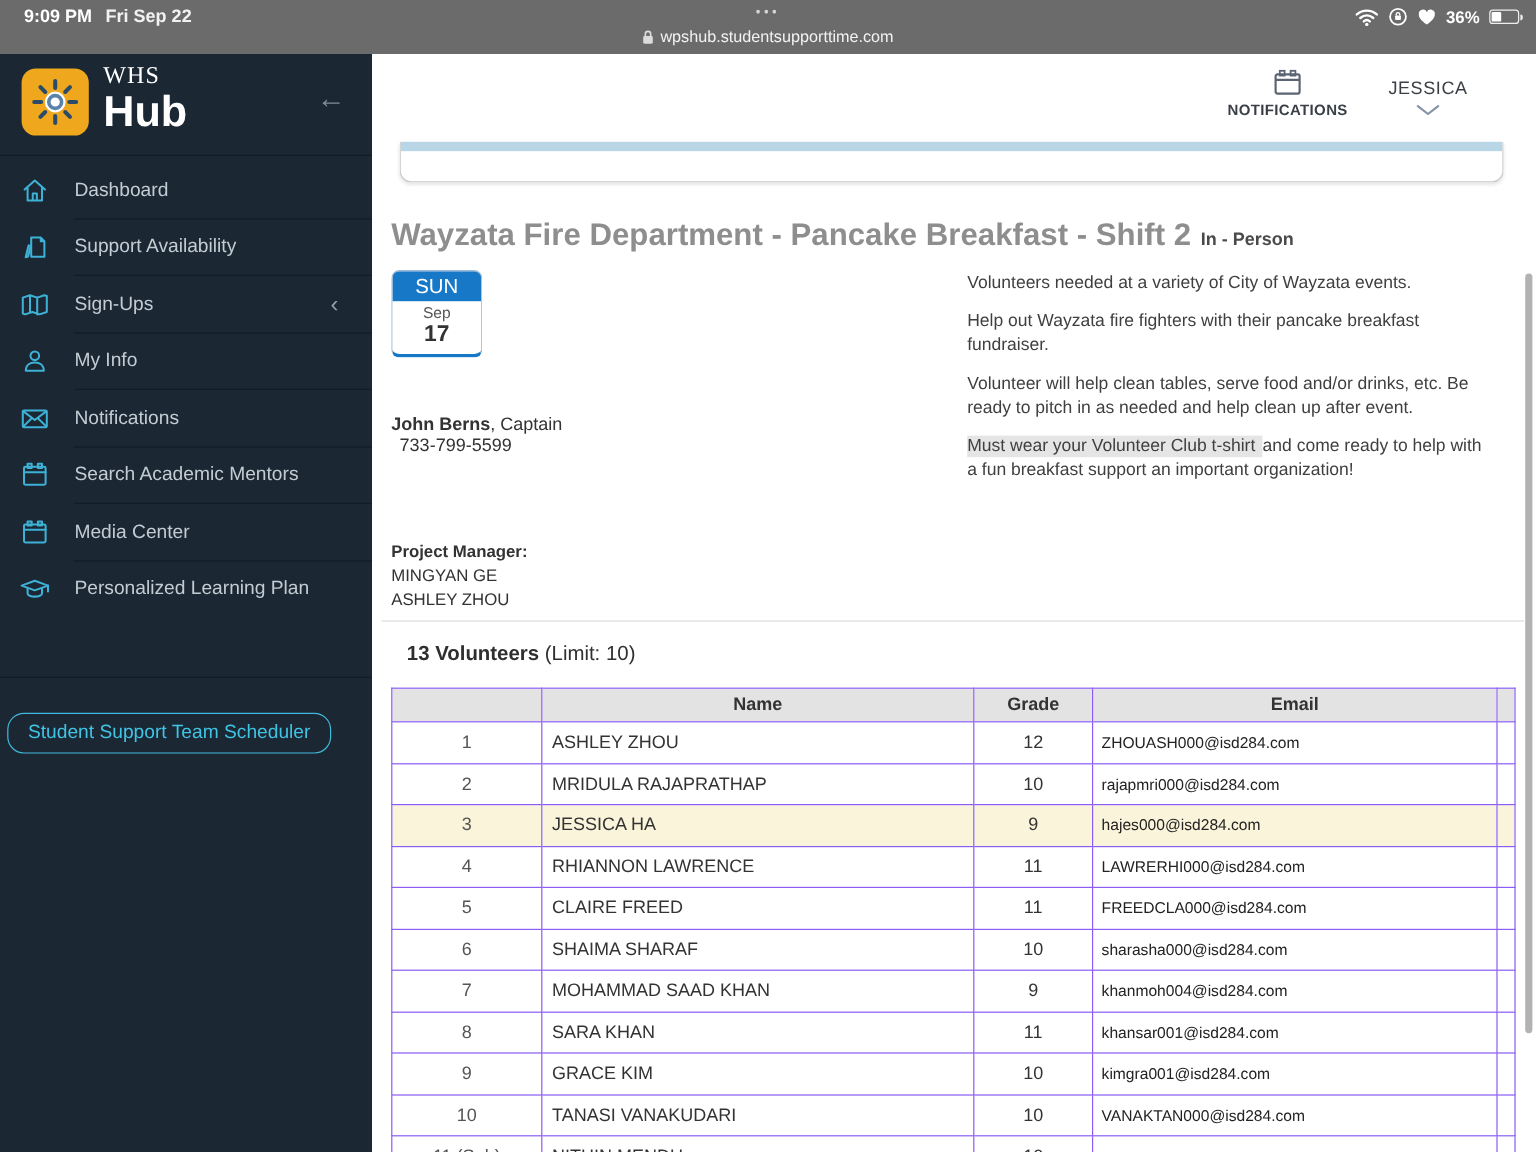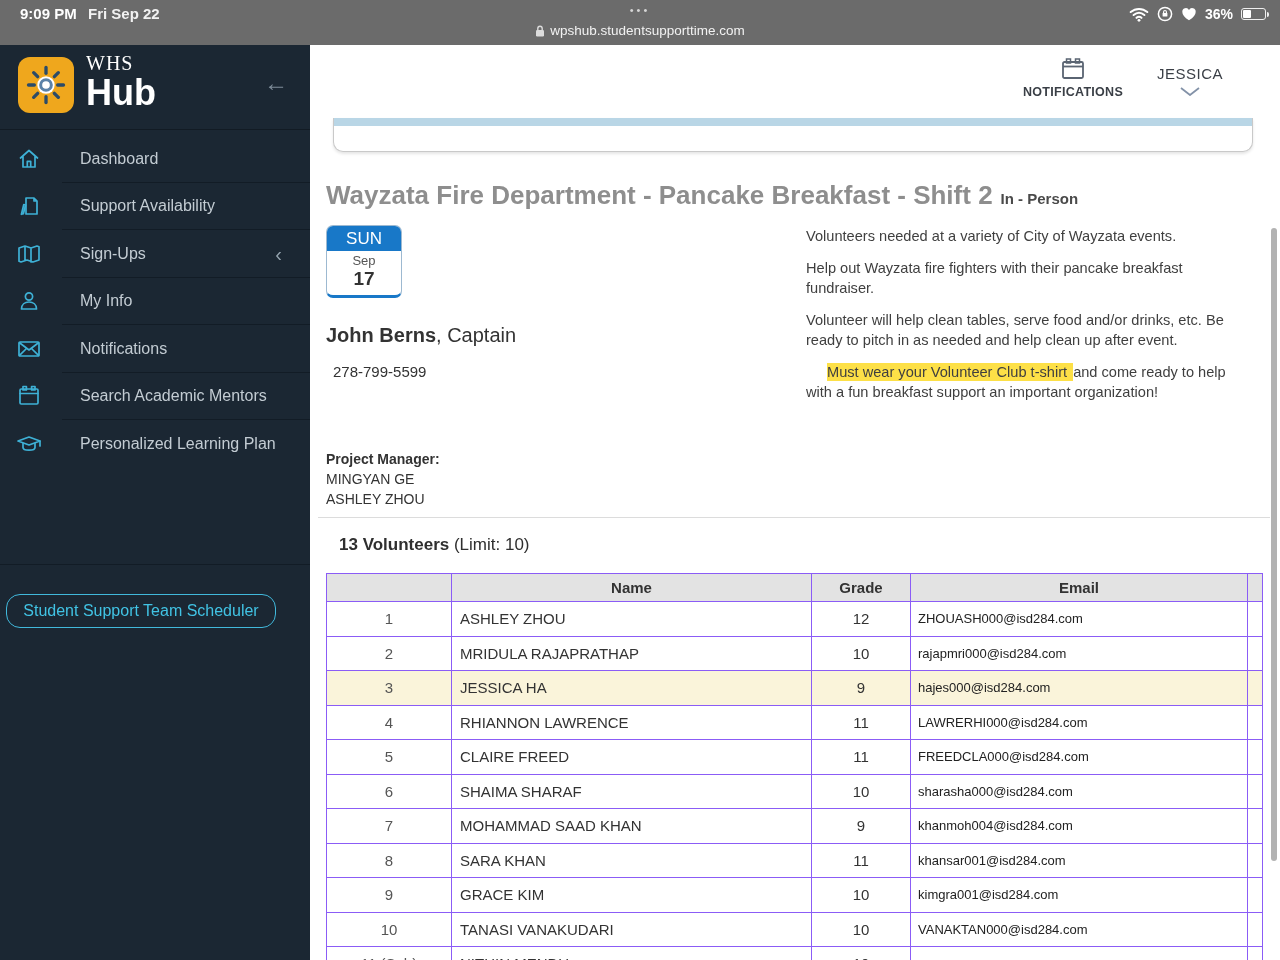--- a/index.html
+++ b/index.html
@@ -22,21 +22,21 @@
 
   
   .sidebar { position:absolute; left:0; top:45px; width:310px; height:915px; background:#1b2733; color:#c6cfd6; }
   .side-logo { position:relative; height:85px; border-bottom:1px solid #121b24; }
   .logo-badge { position:absolute; left:18px; top:12px; width:56px; height:56px; background:#efa71d; border-radius:12px; display:flex; align-items:center; justify-content:center; }
   .logo-text { position:absolute; left:86px; top:8px; color:#fff; line-height:1; }
   .logo-text .l1 { font-family:"Liberation Serif","DejaVu Serif",serif; font-size:20px; letter-spacing:1px; display:block; margin-bottom:2px; }
   .logo-text .l2 { font-size:36px; font-weight:bold; display:block; }
   .collapse-arrow { position:absolute; right:22px; top:26px; color:#7e8c99; font-size:24px; line-height:1; }
   .side-nav { position:absolute; left:0; top:90px; right:0; }
-  .nav-item { position:relative; height:47.5px; display:flex; align-items:center; cursor:pointer;gap:18px; }
+  .nav-item { position:relative; height:47.5px; display:flex; align-items:center; cursor:pointer; }
   .nav-item::after { content:""; position:absolute; left:62px; right:0; bottom:0; height:1px; background:#121c26; }
   .nav-item:last-child::after { display:none; }
   .nav-item .nicon { width:26px; margin-left:16px; margin-right:20px; color:#3eb1d6; display:flex; justify-content:center; }
   .nav-item .nlabel { font-size:16px; color:#c3ccd3; }
   .nav-item .nchev { position:absolute; right:28px; color:#93a2ad; font-size:20px; line-height:1; }
   .side-divider { position:absolute; left:0; right:0; top:519px; height:1px; background:#121c26; }
   .scheduler-btn { position:absolute; left:6px; top:549px; width:270px; height:34px; border:1px solid #41b9dc; border-radius:14px; background:transparent; color:#41c3e4; font-size:16px; font-family:inherit; cursor:pointer; }
 
   
   .topbar { position:absolute; left:310px; top:45px; width:970px; height:80px; background:#fff; }
@@ -54,27 +54,27 @@
   .page-title { position:absolute; left:16px; top:55px; font-size:26px; color:#8e8e8e; white-space:nowrap; }
   .page-title .mode { font-size:15px; font-weight:bold; color:#4a4a4a; margin-left:8px; }
 
   .date-badge { position:absolute; left:16px; top:100px; width:76px; height:73px; border:1px solid #9db9d1; border-bottom:3px solid #1878c8; border-radius:7px; overflow:hidden; background:#fff; text-align:center; }
   .date-badge .day { background:#1878c8; color:#fff; font-size:17px; height:25px; line-height:25px; }
   .date-badge .mon { font-size:13px; color:#555; margin-top:2px; }
   .date-badge .num { font-size:19px; font-weight:bold; color:#333; }
 
   .event-info { position:absolute; left:100px; top:101px; font-size:17px; color:#333; line-height:26px; }
   .event-info .loc { font-weight:bold; }
-  .contact-line { position:absolute; left:16px; top:199px; font-size:20px; color:#333; }
+  .contact-line { position:absolute; left:16px; top:220px; font-size:15px; color:#333; }
   .contact-line b { font-weight:bold; }
   .phone-line { position:absolute; left:23px; top:238px; font-size:15px; color:#333; }
 
   .event-desc { position:absolute; left:496px; top:101px; width:440px; font-size:14.6px; color:#3f3f3f; line-height:20.5px; }
   .event-desc p { margin-bottom:11px; }
-  .event-desc mark { background:#fde047; color:#3f3f3f; padding:1px 2px 1px 0;margin-left:21px; }
+  .event-desc mark { background:#e5e5e5; color:#3f3f3f; padding:1px 2px 1px 0; }
 
   .pm-block { position:absolute; left:16px; top:324px; font-size:14px; color:#333; line-height:20px; }
   .pm-block .pm-label { font-weight:bold; }
   .content-divider { position:absolute; left:8px; width:952px; top:392px; height:1px; background:#dcdcdc; }
   .vol-heading { position:absolute; left:29px; top:410px; font-size:17px; color:#2f2f2f; }
   .vol-heading b { font-weight:bold; }
 
   .vol-table { position:absolute; left:16px; top:448px; width:936px; border-collapse:collapse; table-layout:fixed; }
   .vol-table th, .vol-table td { border:1px solid #8b5cf6; overflow:hidden; white-space:nowrap; }
   .vol-table th { background:#e3e3e3; height:28px; font-size:15px; font-weight:bold; color:#333; }
@@ -208,20 +208,31 @@
             <svg width="24" height="24" viewBox="0 0 24 24">
               <rect fill="none" stroke="currentColor" stroke-width="1.7" stroke-linecap="round" stroke-linejoin="round" x="3" y="5" width="18" height="15" rx="1.2"></rect>
               <line fill="none" stroke="currentColor" stroke-width="1.7" stroke-linecap="round" stroke-linejoin="round" x1="3" y1="9.5" x2="21" y2="9.5"></line>
               <rect fill="none" stroke="currentColor" stroke-width="1.7" stroke-linecap="round" stroke-linejoin="round" x="6" y="2.5" width="3.4" height="3.4"></rect>
               <rect fill="none" stroke="currentColor" stroke-width="1.7" stroke-linecap="round" stroke-linejoin="round" x="14.6" y="2.5" width="3.4" height="3.4"></rect>
             </svg>
           </span>
     <span class="nlabel">Search Academic Mentors</span>
   </div>
 
+  <div class="nav-item">
+    <span class="nicon">
+            <svg width="24" height="24" viewBox="0 0 24 24">
+              <rect fill="none" stroke="currentColor" stroke-width="1.7" stroke-linecap="round" stroke-linejoin="round" x="3" y="5" width="18" height="15" rx="1.2"></rect>
+              <line fill="none" stroke="currentColor" stroke-width="1.7" stroke-linecap="round" stroke-linejoin="round" x1="3" y1="9.5" x2="21" y2="9.5"></line>
+              <rect fill="none" stroke="currentColor" stroke-width="1.7" stroke-linecap="round" stroke-linejoin="round" x="6" y="2.5" width="3.4" height="3.4"></rect>
+              <rect fill="none" stroke="currentColor" stroke-width="1.7" stroke-linecap="round" stroke-linejoin="round" x="14.6" y="2.5" width="3.4" height="3.4"></rect>
+            </svg>
+          </span>
+    <span class="nlabel">Media Center</span>
+  </div>
 
   <div class="nav-item">
     <span class="nicon">
             <svg width="26" height="22" viewBox="0 0 26 22">
               <path fill="none" stroke="currentColor" stroke-width="1.7" stroke-linecap="round" stroke-linejoin="round" d="M2 8 L13 4 L24 8 L13 12 Z"></path>
               <path fill="none" stroke="currentColor" stroke-width="1.7" stroke-linecap="round" stroke-linejoin="round" d="M7 10.5 V14.5 C7 16 9.7 17.2 13 17.2 C16.3 17.2 19 16 19 14.5 V10.5"></path>
               <path fill="none" stroke="currentColor" stroke-width="1.7" stroke-linecap="round" stroke-linejoin="round" d="M24 8 V13"></path>
             </svg>
           </span>
     <span class="nlabel">Personalized Learning Plan</span>
@@ -257,21 +268,21 @@
     <h1 class="page-title"><span>Wayzata Fire Department - Pancake Breakfast - Shift 2</span><span class="mode">In - Person</span></h1>
 
     <div class="date-badge">
       <div class="day">SUN</div>
       <div class="mon">Sep</div>
       <div class="num">17</div>
     </div>
 
 
     <div class="contact-line"><b>John Berns</b><span>, Captain</span></div>
-    <div class="phone-line">278-799-5599</div>
+    <div class="phone-line">733-799-5599</div>
 
     <div class="event-desc">
       <p>Volunteers needed at a variety of City of Wayzata events.</p>
       <p>Help out Wayzata fire fighters with their pancake breakfast fundraiser.</p>
       <p>Volunteer will help clean tables, serve food and/or drinks, etc.  Be ready to pitch in as needed and help clean up after event.</p>
       <p><mark>Must wear your Volunteer Club t-shirt </mark><span>and come ready to help with a fun breakfast support an important organization!</span></p>
     </div>
 
     <div class="pm-block">
       <div class="pm-label">Project Manager:</div>

